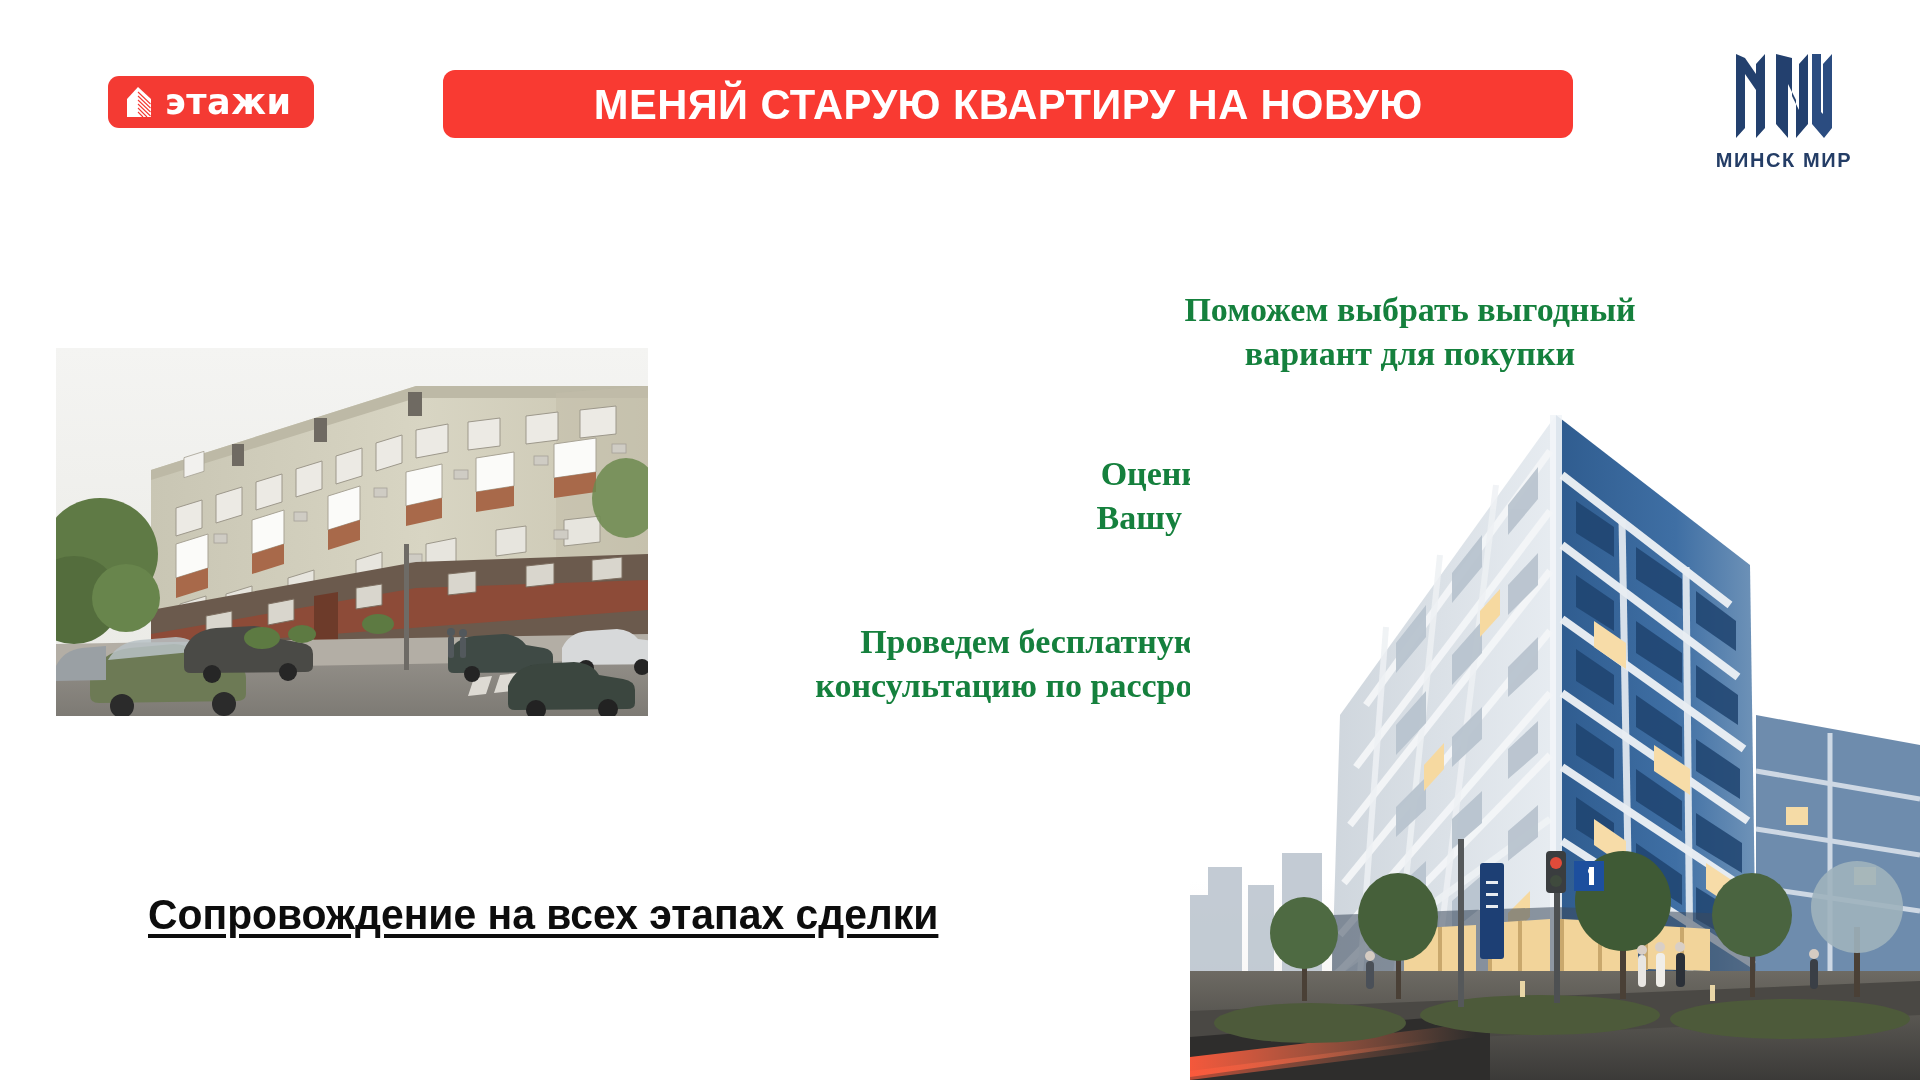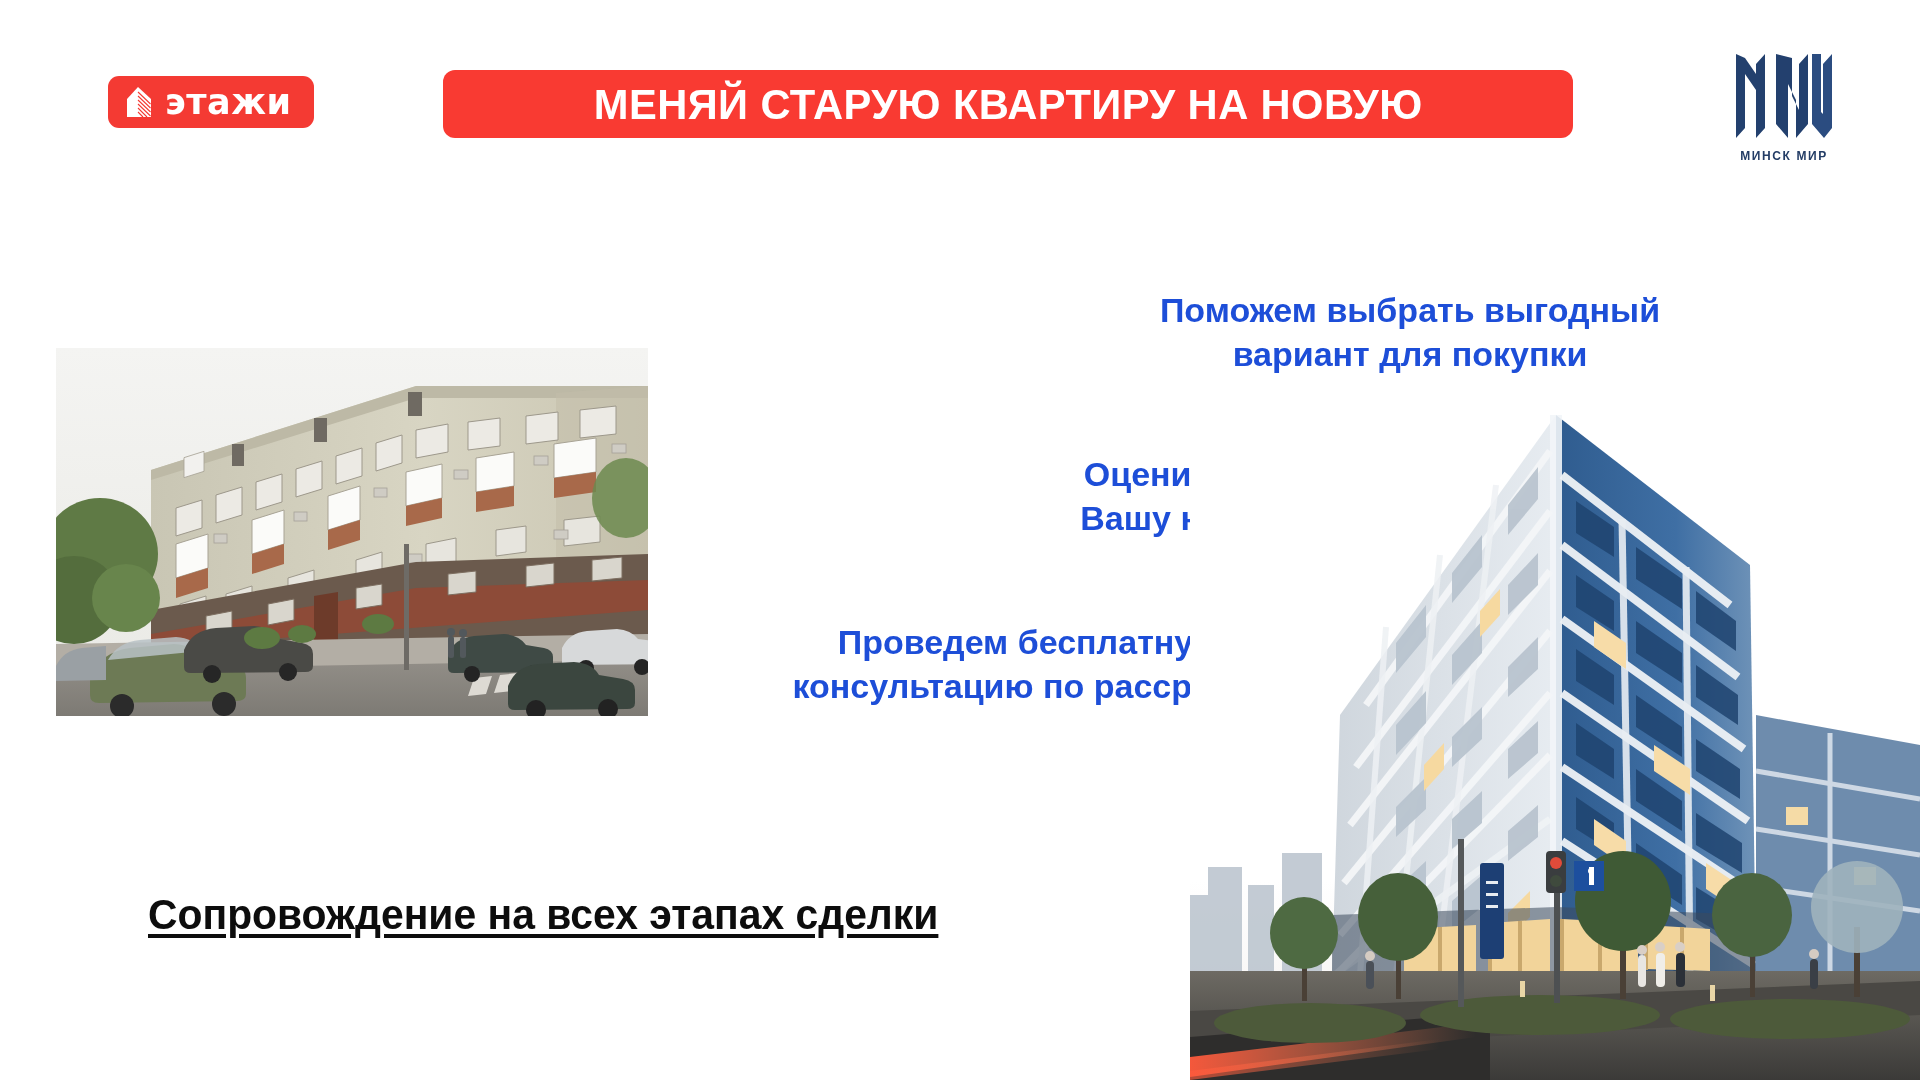--- a/index.html
+++ b/index.html
@@ -85,21 +85,21 @@
     height: 128px;
     display: flex;
     flex-direction: column;
     align-items: center;
     justify-content: flex-start;
   }
   .mm-mark { width: 104px; height: 92px; display: block; }
   .mm-word {
     margin-top: 7px;
     font-family: "Liberation Sans", sans-serif;
-    font-size: 12px;
+    font-size: 20px;
     font-weight: bold;
     letter-spacing: 1.6px;
     color: #243D66;
     white-space: nowrap;
   }
 
   
   .photo {
     position: absolute;
     overflow: hidden;
@@ -116,23 +116,23 @@
     left: 1190px;
     top: 415px;
     width: 730px;
     height: 665px;
     background: #ffffff;
   }
 
   
   .benefit {
     position: absolute;
-    font-family: Liberation Sans, sans-serif;
+    font-family: Liberation Serif, serif;
     font-weight: bold;
-    color: #1d4ed8;
+    color: #15803d;
     line-height: 1.30;
     white-space: pre-line;
   }
   .benefit-1 {
     left: 1090px;
     top: 288px;
     width: 640px;
     text-align: center;
     font-size: 34px;
   }

